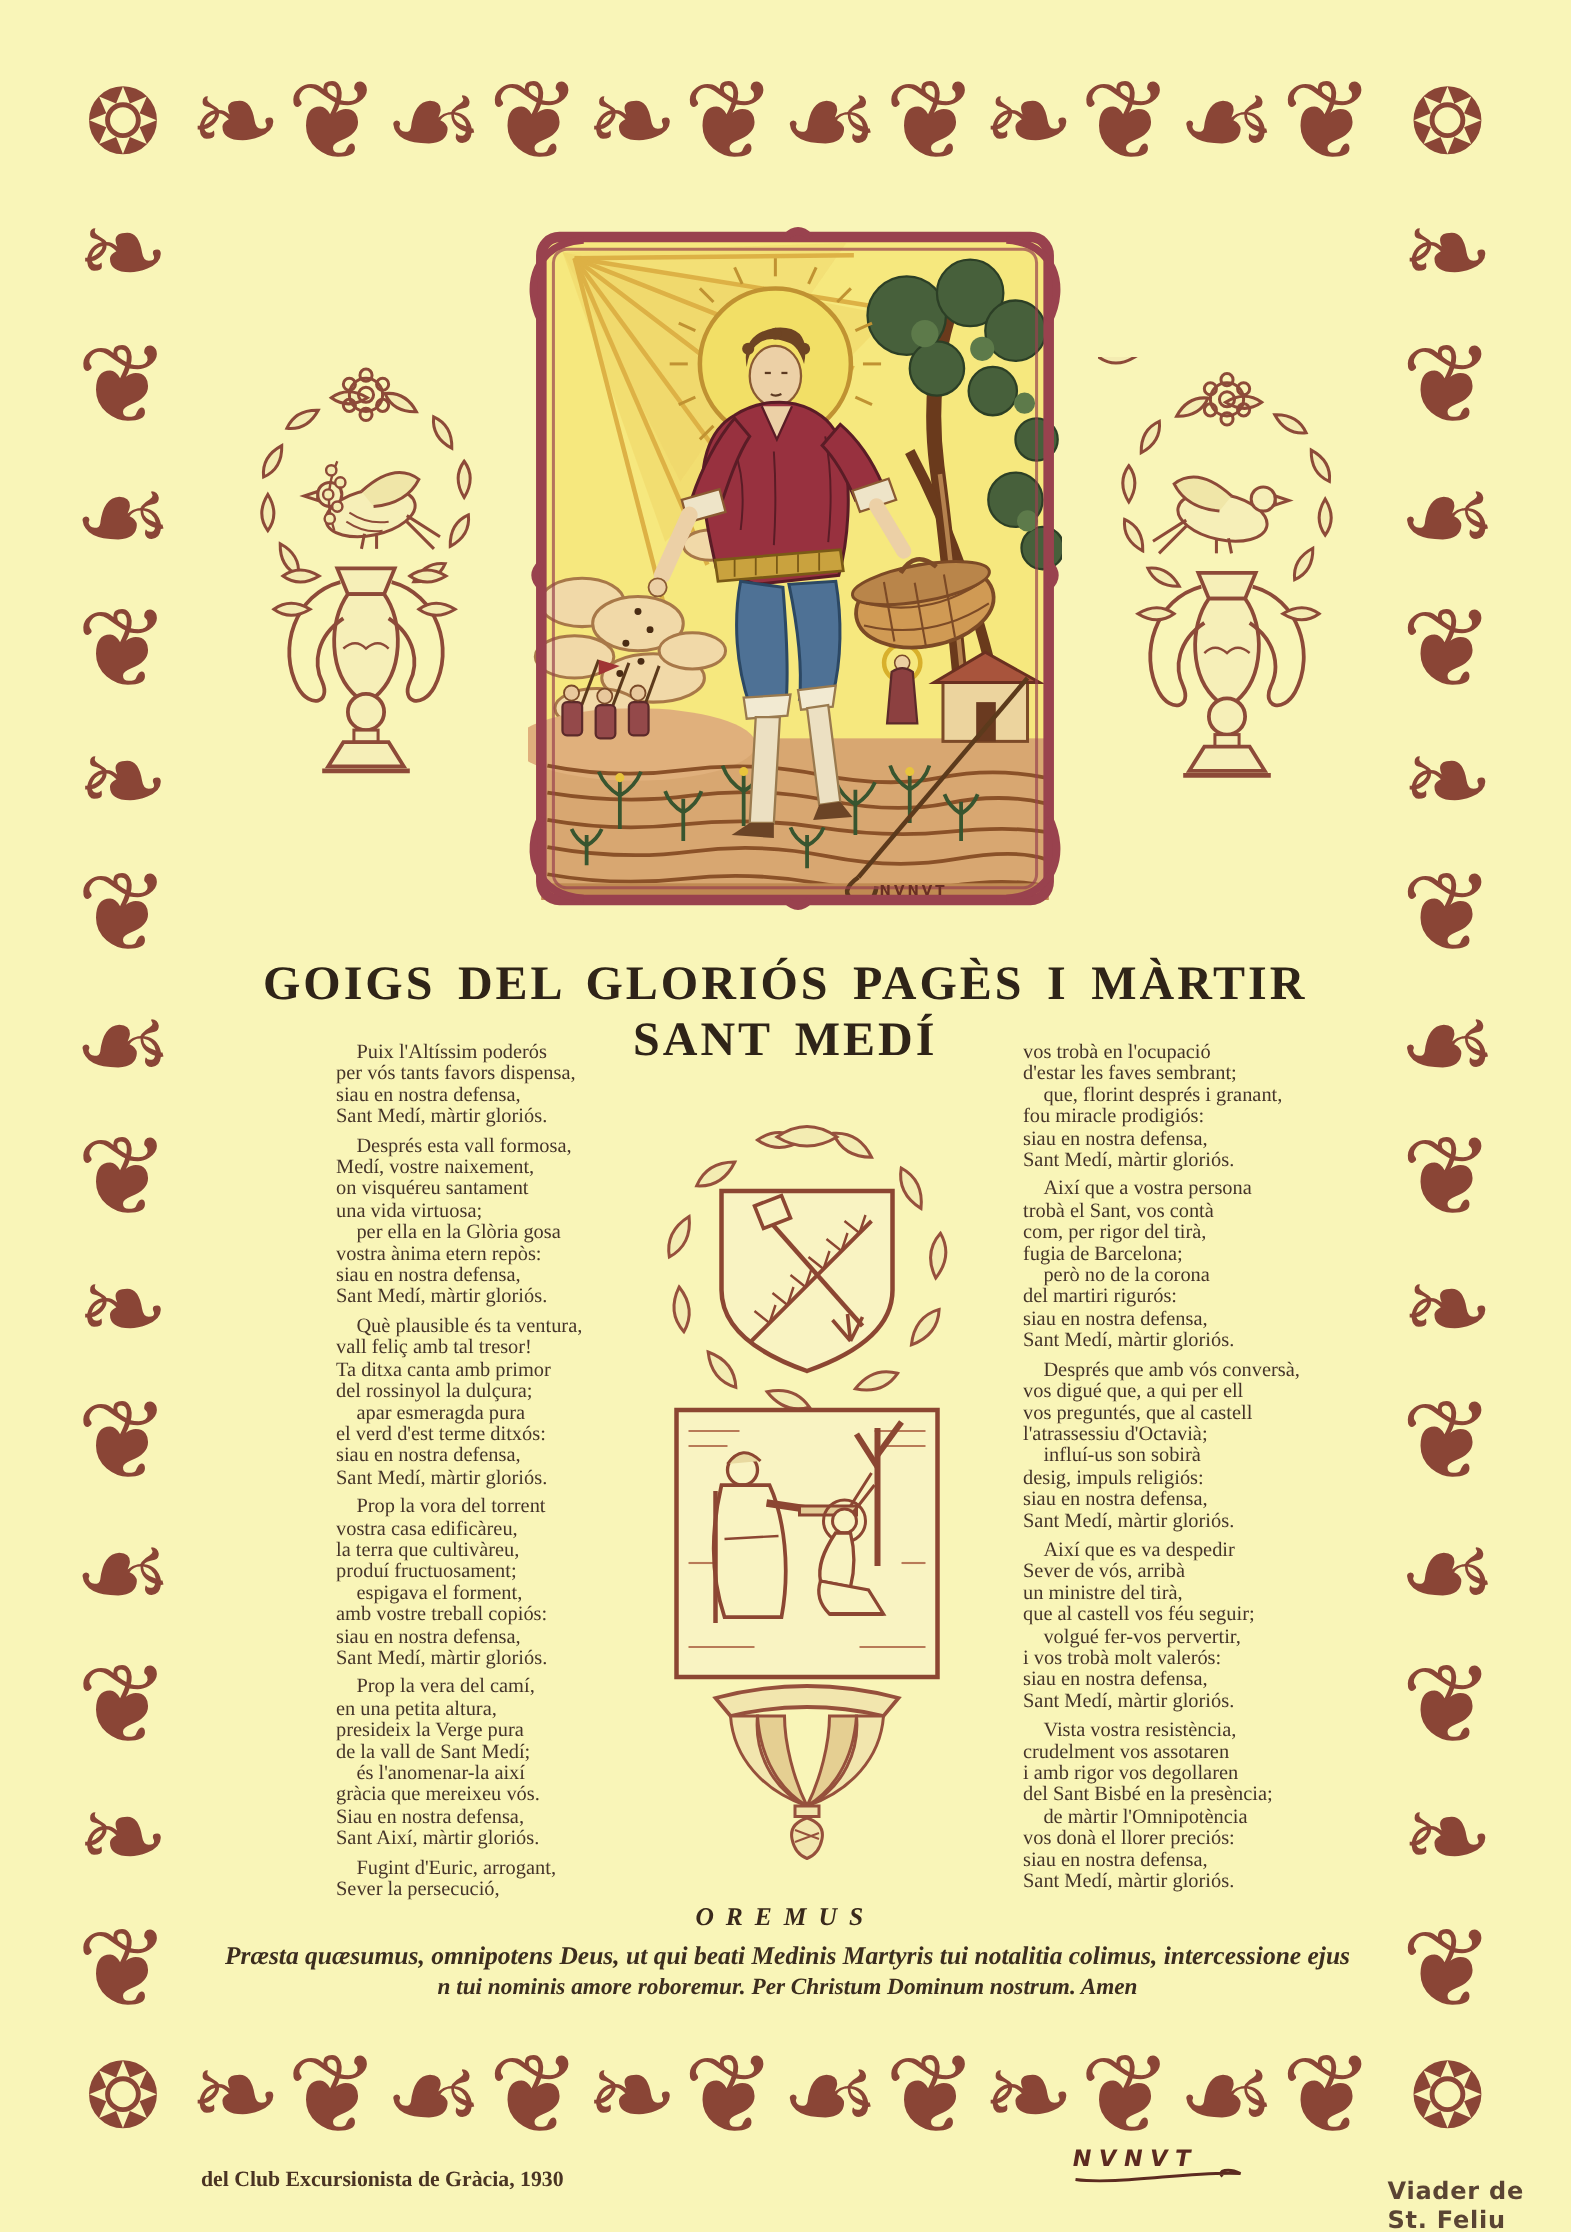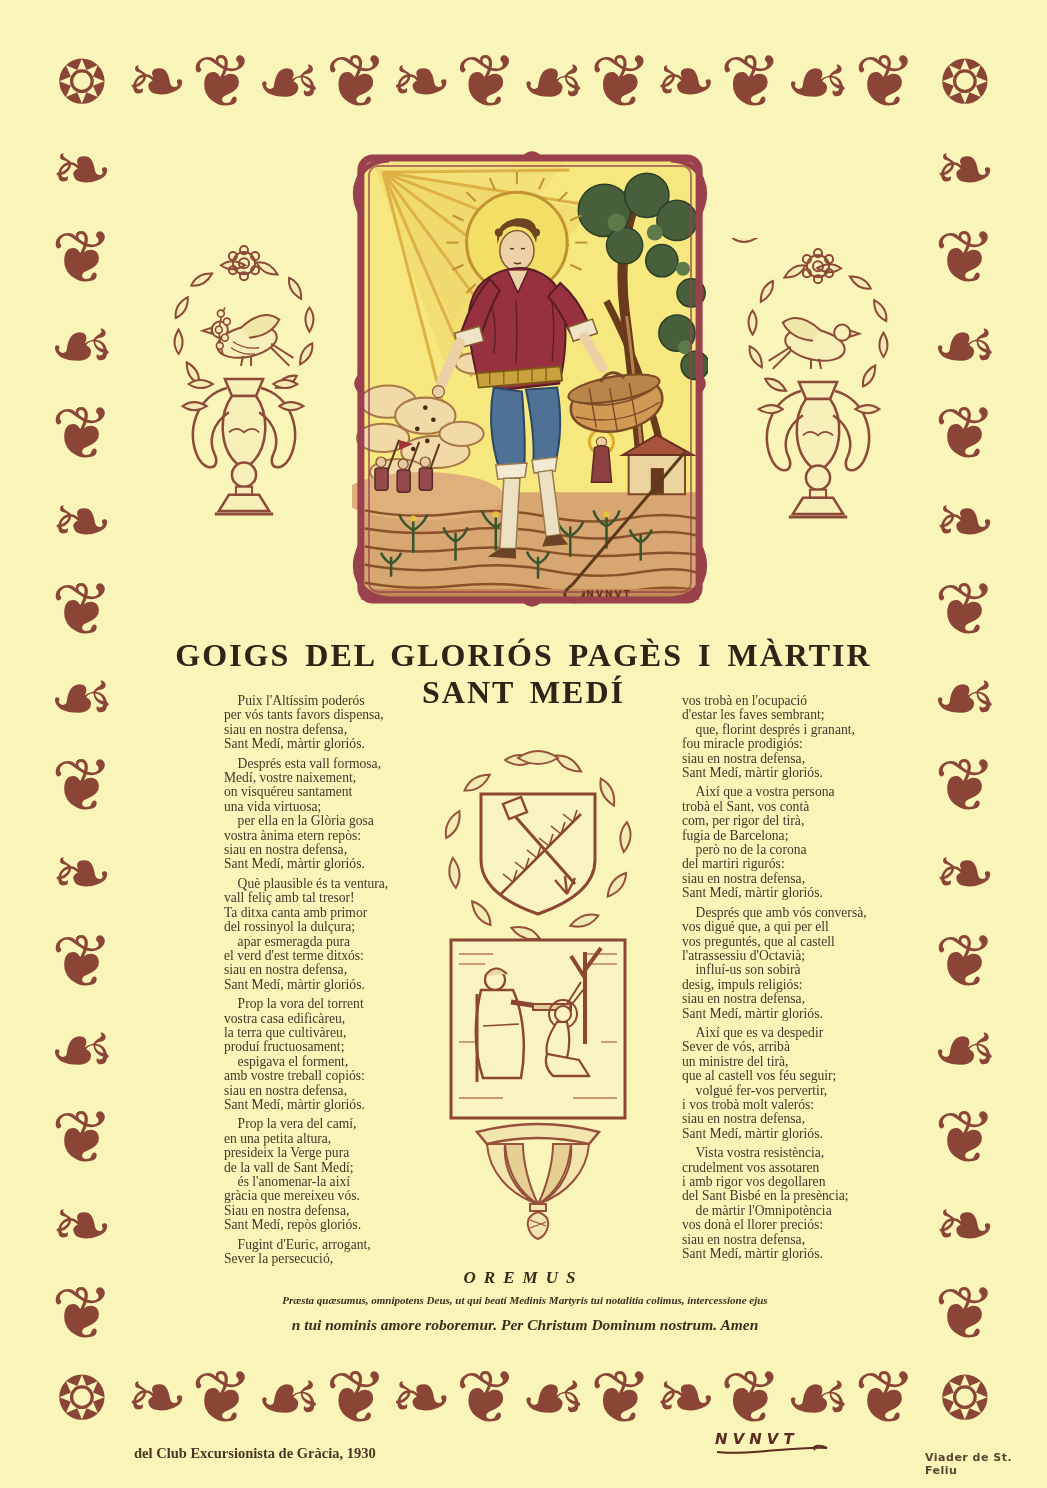--- a/index.html
+++ b/index.html
@@ -40,27 +40,27 @@
   
   .col{position:absolute;top:694px;font-size:13.6px;line-height:14.4px;color:#46352a;}
   .col-left{left:224px;width:245px;}
   .col-right{left:682px;width:275px;}
   .stanza{margin:0 0 5px 0;white-space:pre-wrap;}
 
   
   .oremus{position:absolute;left:131px;top:1268px;width:785px;text-align:center;
     font-style:italic;font-weight:700;font-size:17px;letter-spacing:8px;color:#39291b;}
   .prayer1{position:absolute;left:110px;top:1294px;width:830px;text-align:center;
-    font-style:italic;font-weight:700;font-size:11px;color:#3c2d1e;}
+    font-style:italic;font-weight:700;font-size:17px;color:#3c2d1e;}
   .prayer2{position:absolute;left:110px;top:1316px;width:830px;text-align:center;
     font-style:italic;font-weight:700;font-size:15.5px;color:#3c2d1e;}
 
   
   .credit{position:absolute;left:134px;top:1445px;font-size:14.5px;font-weight:700;color:#4a3423;}
-  .printer{position:absolute;left:925px;top:1451px;font-size:11px;font-weight:700;
+  .printer{position:absolute;left:925px;top:1451px;font-size:16px;font-weight:700;
     color:#5a4433;font-family:"DejaVu Sans",sans-serif;letter-spacing:.5px;}
   .sig-box{position:absolute;left:715px;top:1430px;width:140px;height:32px;}
   .sig-text{font-family:"DejaVu Sans",sans-serif;font-weight:700;font-size:15px;
     letter-spacing:5px;color:#5c2a20;transform:skewX(-10deg);display:inline-block;}
 </style>
 </head>
 <body>
 
 <div class="page">
 
@@ -471,21 +471,21 @@
 amb vostre treball copiós:
 siau en nostra defensa,
 Sant Medí, màrtir gloriós.</p>
       <p class="stanza"> Prop la vera del camí,
 en una petita altura,
 presideix la Verge pura
 de la vall de Sant Medí;
  és l'anomenar-la així
 gràcia que mereixeu vós.
 Siau en nostra defensa,
-Sant Medí, repòs gloriós.</p>
+Sant Així, màrtir gloriós.</p>
       <p class="stanza"> Fugint d'Euric, arrogant,
 Sever la persecució,</p>
     </div>
   <div class="col col-right">
       <p class="stanza">vos trobà en l'ocupació
 d'estar les faves sembrant;
  que, florint després i granant,
 fou miracle prodigiós:
 siau en nostra defensa,
 Sant Medí, màrtir gloriós.</p>

